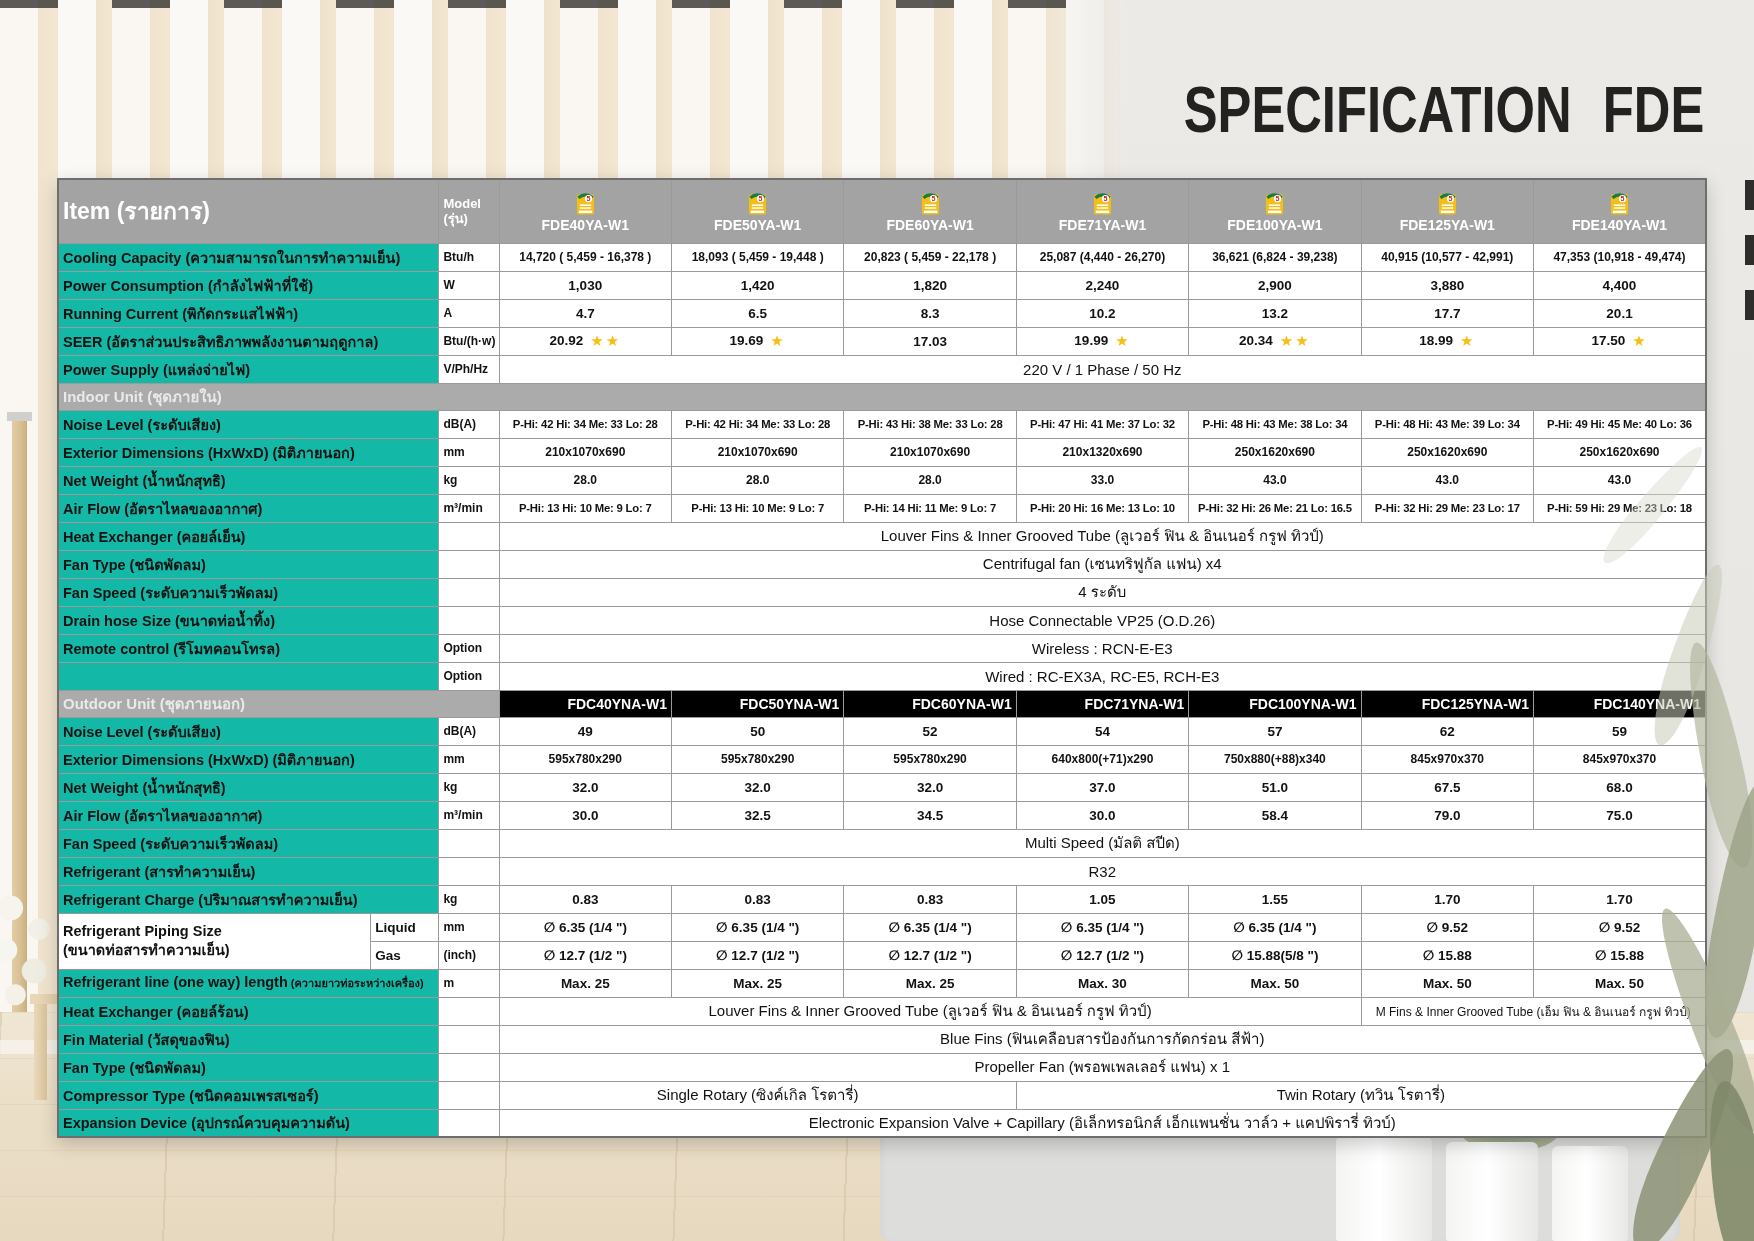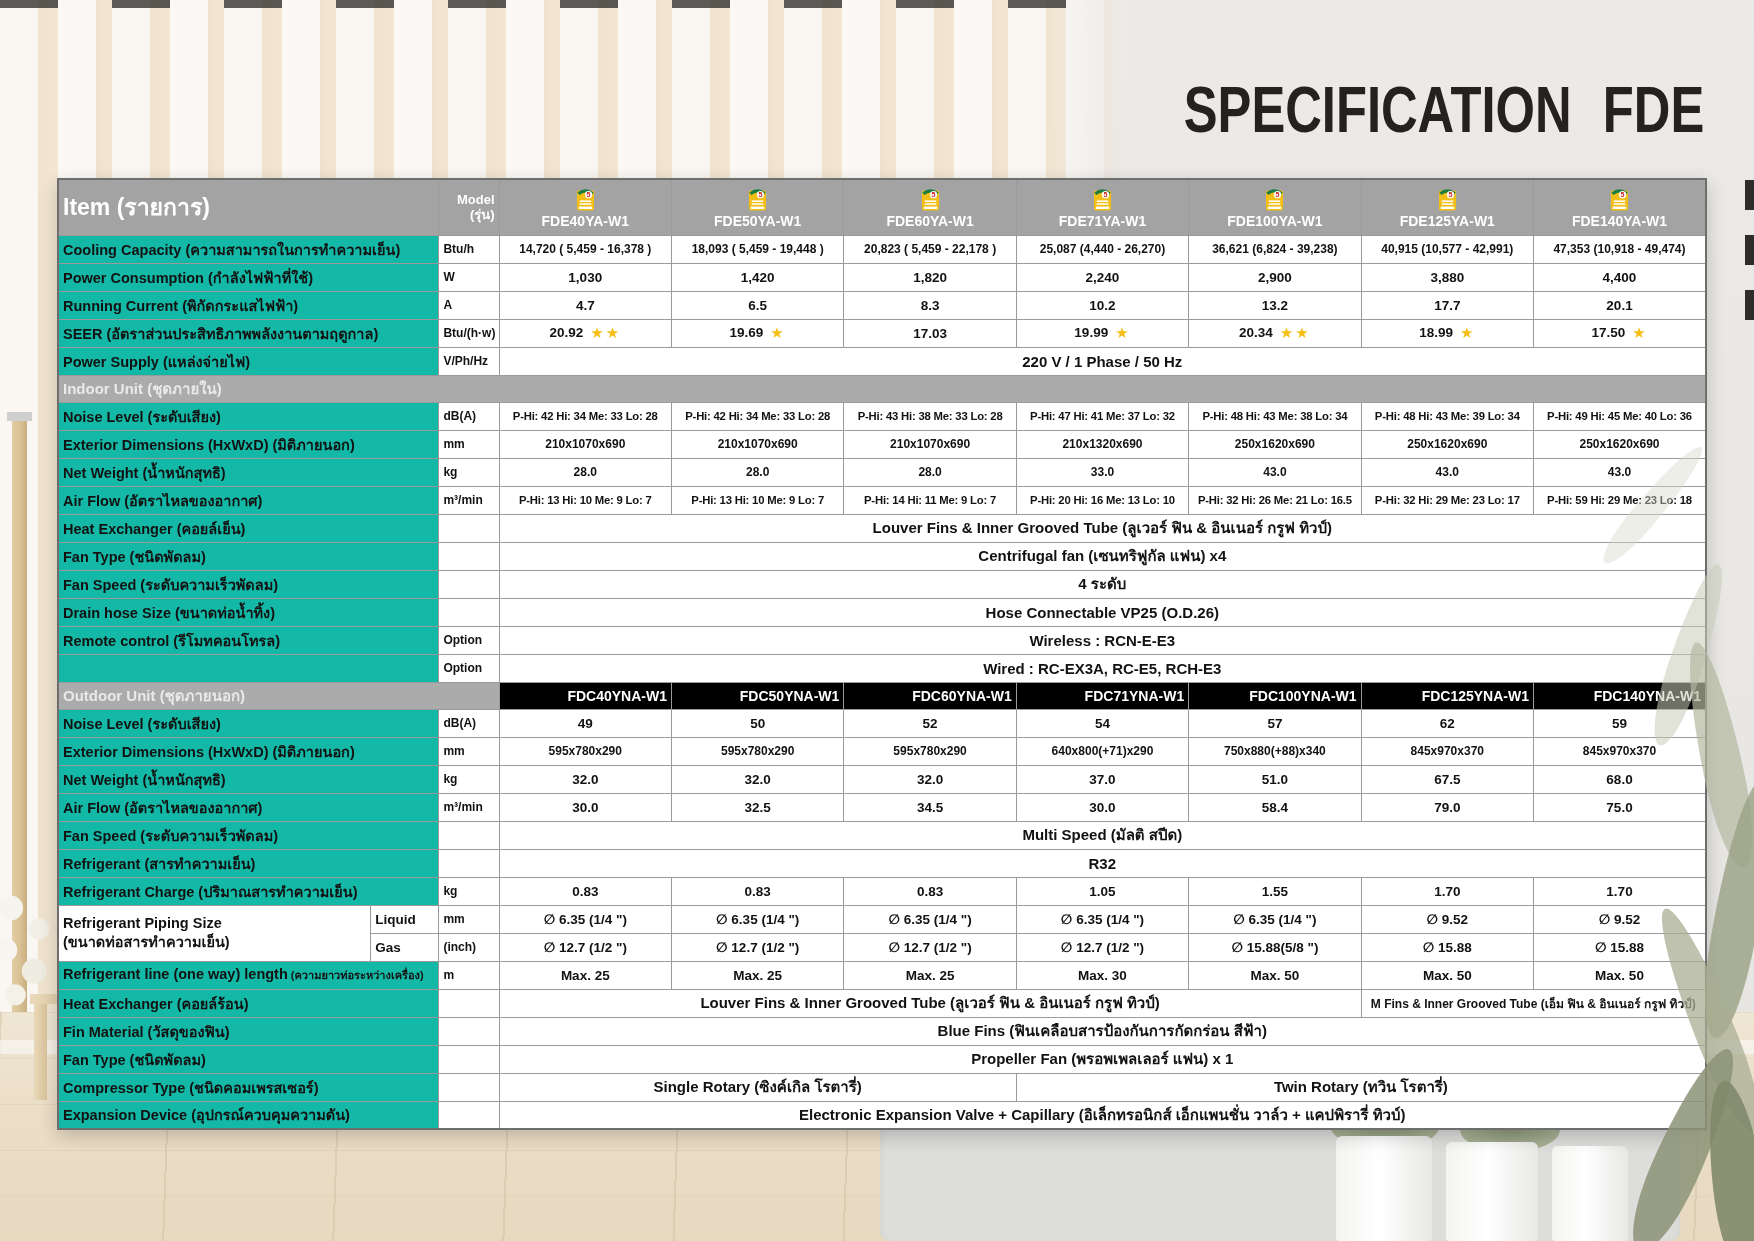--- a/index.html
+++ b/index.html
@@ -58,34 +58,34 @@
     font-size:65px;font-weight:bold;letter-spacing:0px;word-spacing:22px;white-space:nowrap;
     transform:scaleX(0.78);transform-origin:100% 50%;
   }
   
   .spec-wrap{position:absolute;left:57px;top:178px;z-index:2;box-shadow:0 6px 18px rgba(0,0,0,.2);}
   table.spec{
     border-collapse:collapse;table-layout:fixed;width:1650px;background:#fff;
     border:2px solid #6e6e6e;color:#121212;
   }
   table.spec td, table.spec th{border:1px solid #9a9a9a;padding:0 4px;overflow:hidden;}
-  tr.head{height:56px;background:#a3a3a3;}
+  tr.head{height:64px;background:#a3a3a3;}
   th.item-head{font-size:23px;font-weight:bold;color:#fff;text-align:left;padding-left:14px;}
-  th.model-head{font-size:13px;line-height:15px;font-weight:bold;color:#fff;text-align:right;}
+  th.model-head{font-size:13px;line-height:15px;font-weight:bold;color:#fff;text-align:left;}
   th.model-col{font-size:14px;font-weight:bold;color:#fff;text-align:center;vertical-align:middle;}
   th.model-col .micon{display:block;margin:1px auto 2px auto;width:19px;height:24px;}
   tr.r{height:28px;}
   td.lbl{font-size:14.5px;font-weight:bold;text-align:left;padding-left:10px;background:#14b8a6;white-space:nowrap;}
   td.lbl .sm{font-size:11px;text-align:right;}
   td.sub{font-size:13.5px;font-weight:bold;text-align:left;}
   td.unit{font-size:12px;font-weight:bold;text-align:left;white-space:nowrap;padding:0 1px;}
   td.val{font-size:13.5px;font-weight:bold;text-align:center;white-space:nowrap;}
   td.val.small{font-size:11.3px;letter-spacing:-0.2px;}
   td.val.dim{font-size:12px;margin-left:46px;}
-  td.merged{font-size:15px;font-weight:bold;text-align:center;white-space:nowrap;margin-left:12px;}
+  td.merged{font-size:15px;font-weight:normal;text-align:center;white-space:nowrap;margin-left:12px;}
   td.merged.small{font-size:12px;}
   tr.section{height:27px;background:#ababab;}
   td.section-lbl{font-size:15px;font-weight:bold;color:#e9e9e9;text-align:left;padding-left:10px;}
   td.section-model{font-size:14px;font-weight:bold;color:#fff;text-align:right;background:#000000;}
   .stars{color:#f5bf17;font-size:15px;margin-left:7px;letter-spacing:2px;vertical-align:-1px;}
   td.piping-lbl{font-size:14.5px;font-weight:bold;text-align:left;padding-left:10px;line-height:19px;}
 </style>
 </head>
 <body>
 

